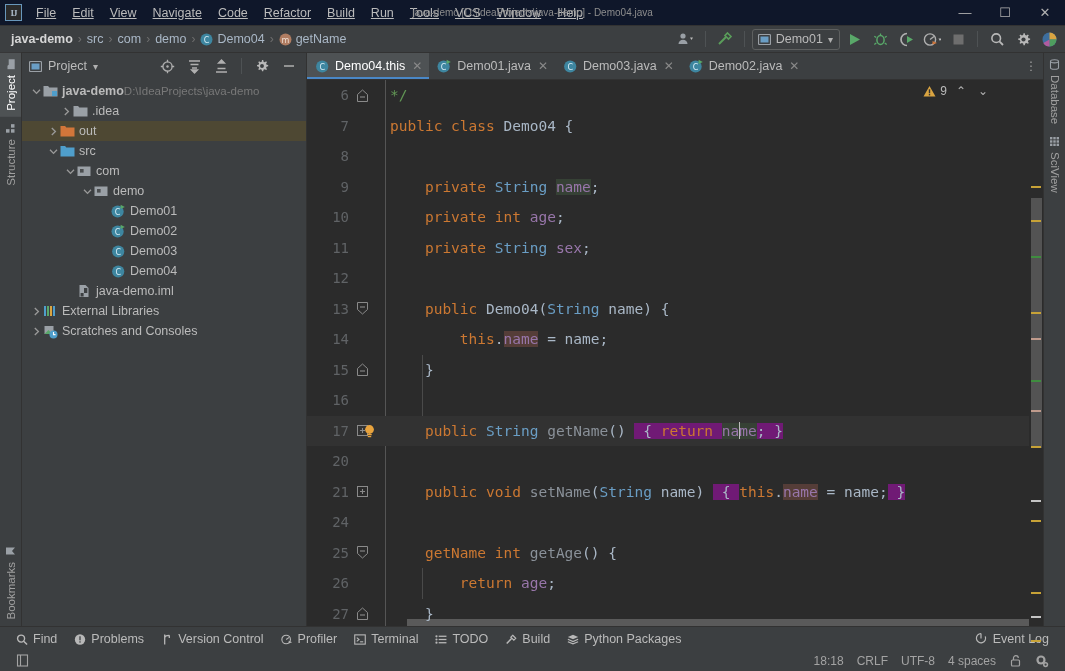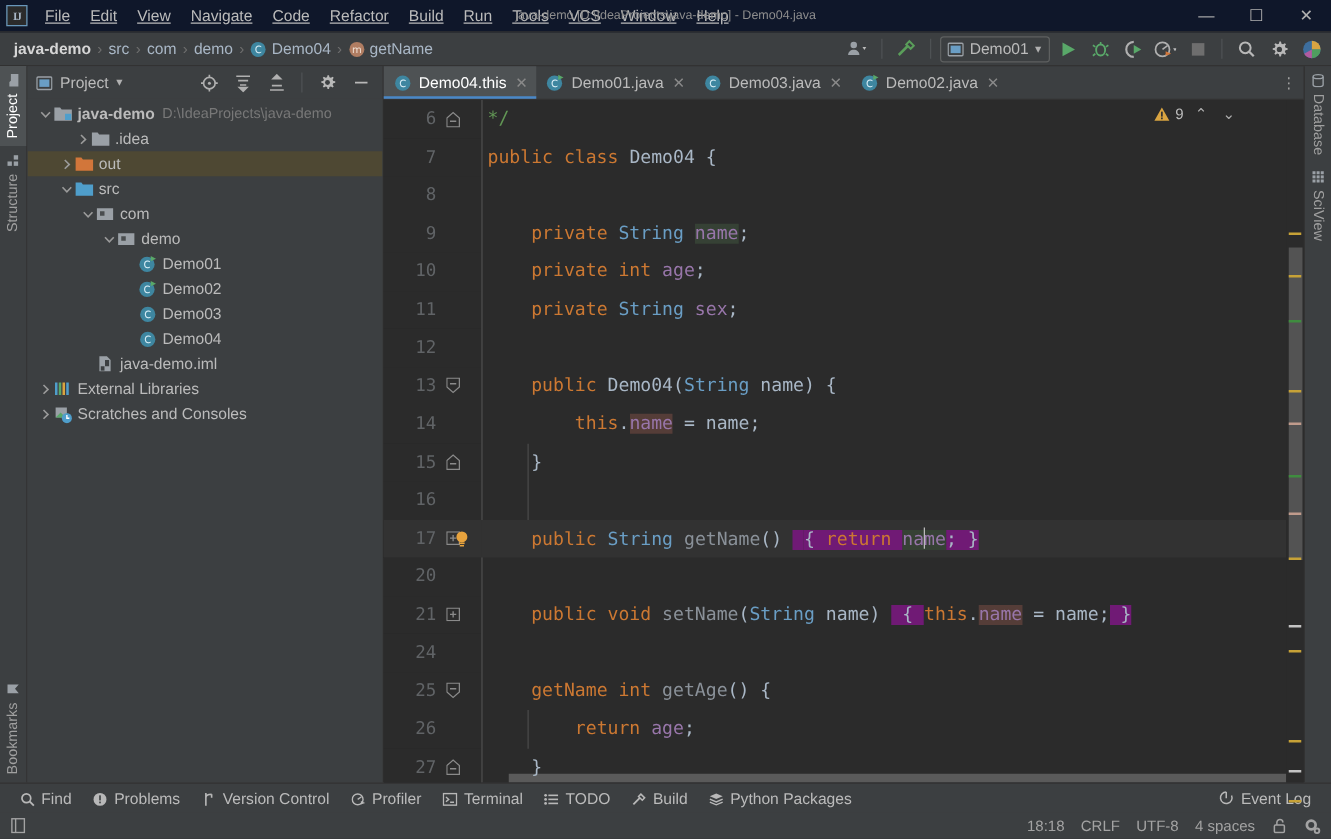--- a/index.html
+++ b/index.html
@@ -58,21 +58,21 @@
   .pj-head { height:26px; display:flex; align-items:center; padding:0 5px 0 7px; gap:6px; flex:0 0 26px;}
   .pj-title { color:#bbbbbb; font-size:12.5px; }
   .pj-head-right { margin-left:auto; display:flex; align-items:center; gap:3px; }
   .pj-tree { flex:1 1 auto; background:#3c3f41; padding-top:2px; overflow:hidden; font-size:12.5px; }
   .node { height:20px; display:flex; align-items:center; color:#bbbbbb; white-space:nowrap; }
   .node.sel { background:#4e4833; }
   .arrow { width:13px; flex:0 0 13px; display:flex; align-items:center; justify-content:center;
            color:#9a9a9a; font-size:9px; }
   .nicon { width:15px; flex:0 0 15px; display:flex; align-items:center; justify-content:center;
            margin-right:4px; }
-  .npath { color:#787878; margin-left:6px; font-size:11.5px; }
+  .npath { color:#787878; font-size:11.5px; }
   .nbold { font-weight:bold; }
 
   
   .editor-col { flex:1 1 auto; display:flex; flex-direction:column; min-width:0; background:#2b2b2b; }
   .tabs { height:27px; background:#3c3f41; display:flex; align-items:stretch; flex:0 0 27px;
           border-bottom:1px solid #323232; }
   .tab { display:flex; align-items:center; gap:5px; padding:0 7px 0 8px; font-size:12.5px;
          color:#bbbbbb; position:relative; }
   .tab.active { background:#4e5254; color:#ffffff; }
   .tab.active:after { content:""; position:absolute; left:0; right:0; bottom:0; height:2px;
@@ -130,21 +130,21 @@
 
   
   .bottombar { height:24px; background:#3c3f41; display:flex; align-items:center; padding:0 8px;
                flex:0 0 24px; border-top:1px solid #323232; gap:1px; }
   .btool { display:flex; align-items:flex-end; gap:5px; padding:2px 8px; font-size:12.5px;
            color:#bbbbbb; }
   .btool .bi { width:12px; height:12px; display:flex; align-items:center; justify-content:center; }
   .bottombar .right { margin-left:auto; display:flex; align-items:center; gap:6px; }
 
   
-  .statusbar { height:21px; background:#3c3f41; display:flex; align-items:center; padding:0 8px;
+  .statusbar { height:21px; background:#3c3f41; display:flex; align-items:center; padding:0 16px;
                flex:0 0 21px; font-size:12px; color:#a3a3a3; gap:0px; }
   .statusbar .sright { margin-left:auto; display:flex; align-items:center; gap:13px; }
   .sitem { color:#a3a3a3; }
   svg { display:block; }
 </style>
 </head>
 <body>
 
 <div class="app">
 

